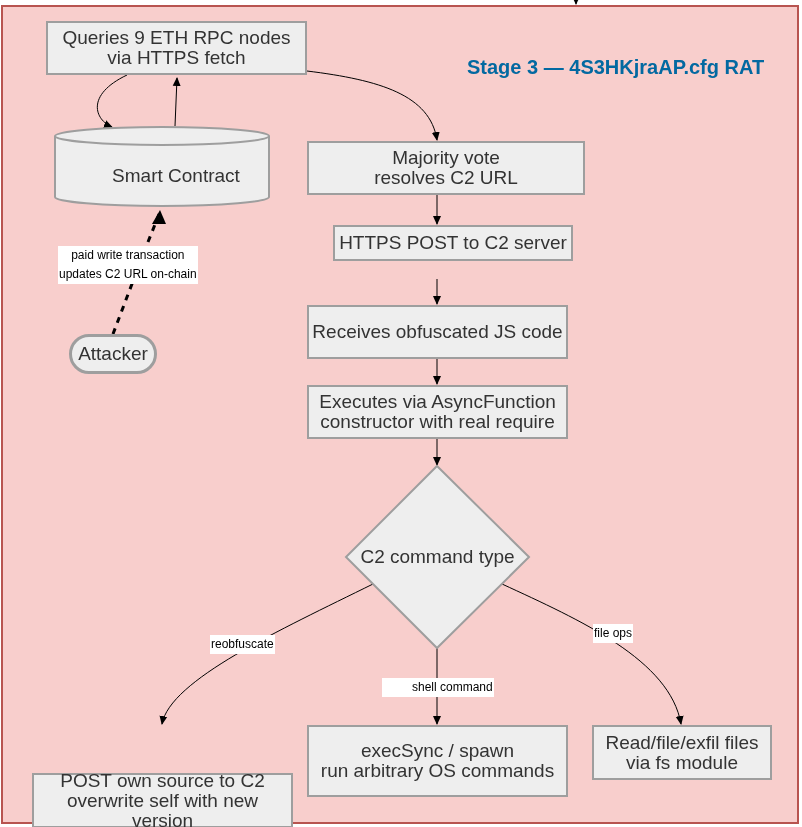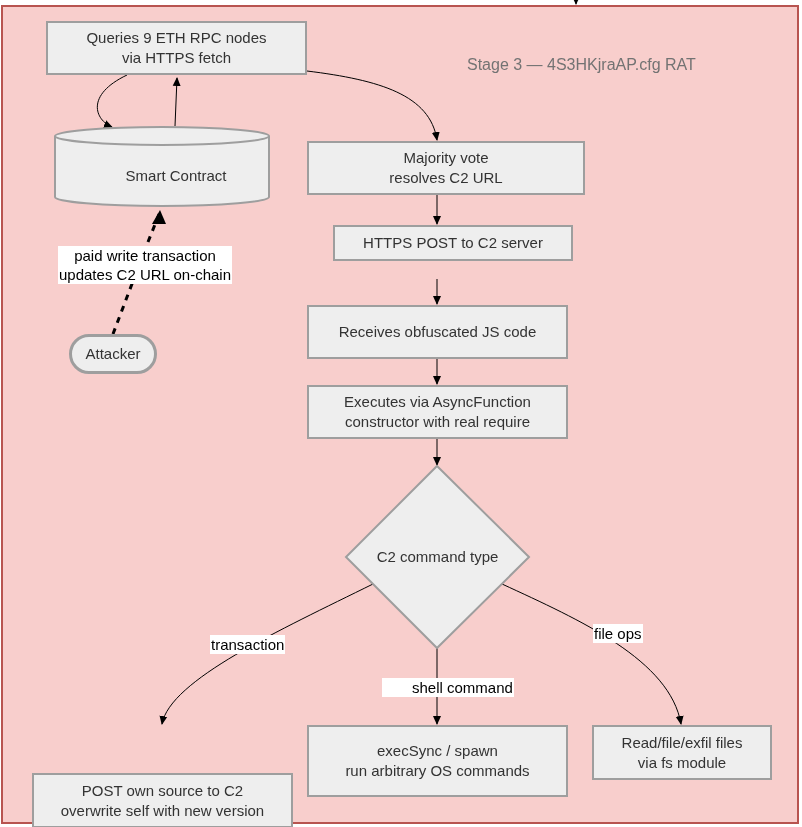--- a/index.html
+++ b/index.html
@@ -9,31 +9,31 @@
     font-family: "Liberation Sans", sans-serif;
   }
   #stage {
     position: absolute; left: 1px; top: 5px; width: 798px; height: 819px;
     background: #f8cecc; border: 2px solid #b85450; box-sizing: border-box;
   }
   svg#edges { position: absolute; left: 0; top: 0; width: 802px; height: 827px; pointer-events: none; }
   .node {
     position: absolute; box-sizing: border-box;
     background: #eeeeee; border: 2px solid #9e9e9e;
-    color: #333333; font-size: 15px; line-height: 20px;
+    color: #333333; font-size: 19px; line-height: 20px;
     display: flex; align-items: center; justify-content: center; text-align: center;
     white-space: pre-line;
   }
   .edge-label {
     position: absolute; background: #ffffff; color: #000000;
-    font-size: 15px; line-height: 19px; text-align: center; white-space: pre-line;
+    font-size: 12px; line-height: 19px; text-align: center; white-space: pre-line;
     padding: 0 1px;
   }
   .title {
-    position: absolute; color: #737373; font-weight: normal; font-size: 16px;
+    position: absolute; color: #0369a1; font-weight: bold; font-size: 20px;
     white-space: nowrap;
   }
 </style>
 </head>
 <body>
 
 <div id="stage"></div>
 
 <svg id="edges" viewBox="0 0 802 827">
   <defs>
@@ -98,15 +98,15 @@
 overwrite self with new version</div>
 
 <div class="node" style="left:307px; top:725px; width:261px; height:72px;">execSync / spawn
 run arbitrary OS commands</div>
 
 <div class="node" style="left:592px; top:725px; width:180px; height:55px;">Read/file/exfil files
 via fs module</div>
 
 <div class="edge-label" style="left:58px; top:246px;">paid write transaction
 updates C2 URL on-chain</div>
-<div class="edge-label" style="left:210px; top:635px;">transaction</div>
+<div class="edge-label" style="left:210px; top:635px;">reobfuscate</div>
 <div class="edge-label" style="left:382px; top:678px;padding-left:30px;">shell command</div>
 <div class="edge-label" style="left:593px; top:624px;">file ops</div>
 
 </body></html>

